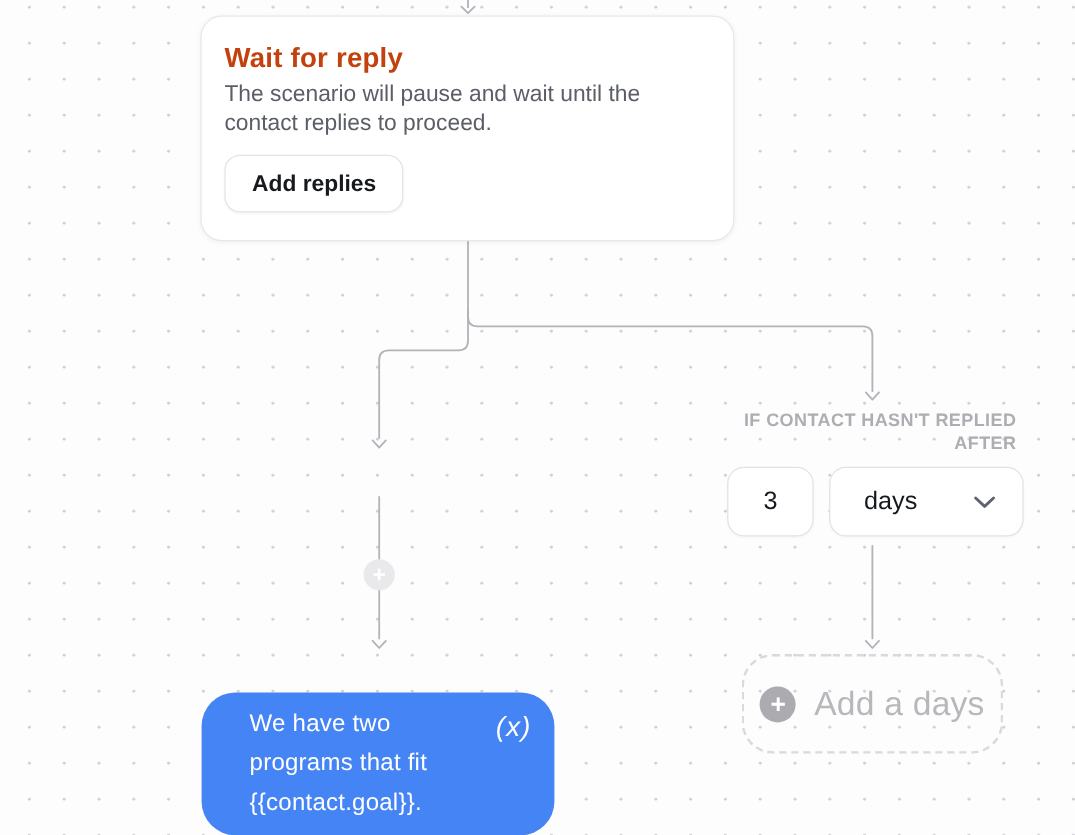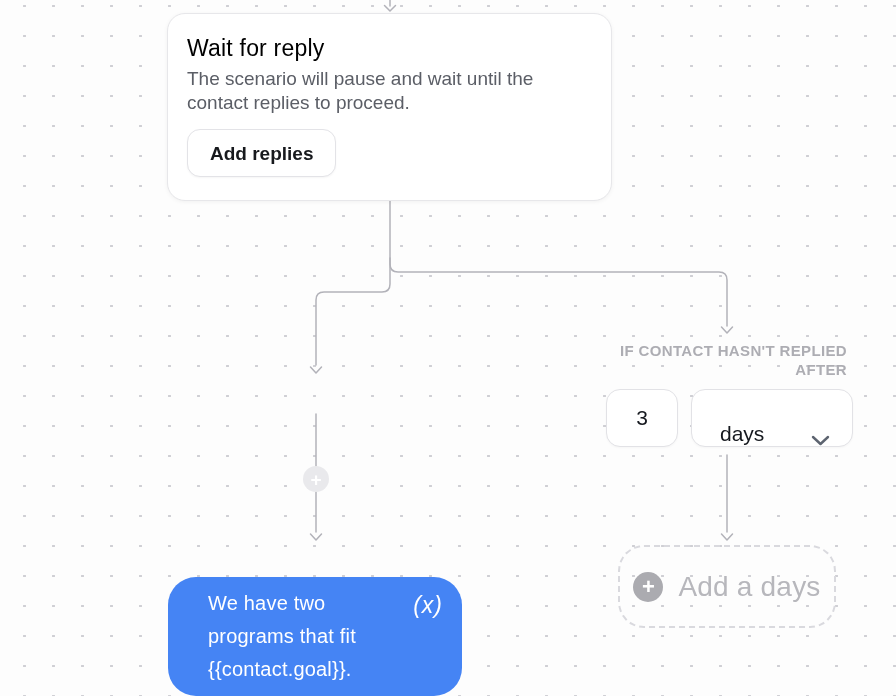--- a/index.html
+++ b/index.html
@@ -11,21 +11,21 @@
     background-size:29px 30px;background-position:10px 21px;
   }
   svg.connectors{position:absolute;left:0;top:0;width:896px;height:696px;pointer-events:none;}
   svg.connectors path{fill:none;stroke:#b2b2b9;stroke-width:1.5;stroke-linecap:round;stroke-linejoin:round;}
 
   .wait-card{
     position:absolute;left:167px;top:13px;width:445px;height:188px;box-sizing:border-box;
     background:#ffffff;border:1.5px solid #e7e7ea;border-radius:18px;
     box-shadow:0 1px 4px rgba(0,0,0,.05);padding:21px 24px 0 19px;
   }
-  .wait-title{font-size:23px;font-weight:normal;color:#000000;letter-spacing:.2px;}
+  .wait-title{font-size:23px;font-weight:bold;color:#c2410c;letter-spacing:.2px;}
   .wait-desc{margin-top:5px;font-size:19px;line-height:24px;color:#5b5e66;max-width:400px;}
   .keyword-btn{
     display:inline-block;margin-top:14px;height:48px;line-height:45px;padding:0 22px;
     background:#fff;border:1.5px solid #e3e3e7;border-radius:13px;
     font-size:19px;font-weight:bold;color:#17191d;cursor:pointer;
     box-shadow:0 1px 2px rgba(0,0,0,.04);
   }
 
   .branch-label{
     position:absolute;text-align:center;font-size:15px;font-weight:bold;
@@ -42,21 +42,21 @@
 
   .num-input{
     position:absolute;left:606px;top:389px;width:72px;height:58px;box-sizing:border-box;
     background:#fff;border:1.5px solid #e2e2e6;border-radius:14px;
     display:flex;align-items:center;justify-content:center;
     font-size:21px;color:#15181e;box-shadow:0 1px 2px rgba(0,0,0,.03);
   }
   .unit-select{
     position:absolute;left:691px;top:389px;width:162px;height:58px;box-sizing:border-box;
     background:#fff;border:1.5px solid #e2e2e6;border-radius:14px;
-    display:flex;align-items:flex-end;justify-content:space-between;
+    display:flex;align-items:center;justify-content:space-between;
     padding:0 22px 0 28px;font-size:21px;color:#15181e;cursor:pointer;
     box-shadow:0 1px 2px rgba(0,0,0,.03);
   }
 
   .bubble{
     position:absolute;left:168px;top:545px;width:294px;height:119px;box-sizing:border-box;
     background:#4584f4;border-radius:28px;display:flex;align-items:center;
     padding:0 40px;color:#ffffff;margin-top:32px;
   }
   .bubble-text{font-size:20px;line-height:33px;font-weight:500;max-width:175px;letter-spacing:.2px;}

